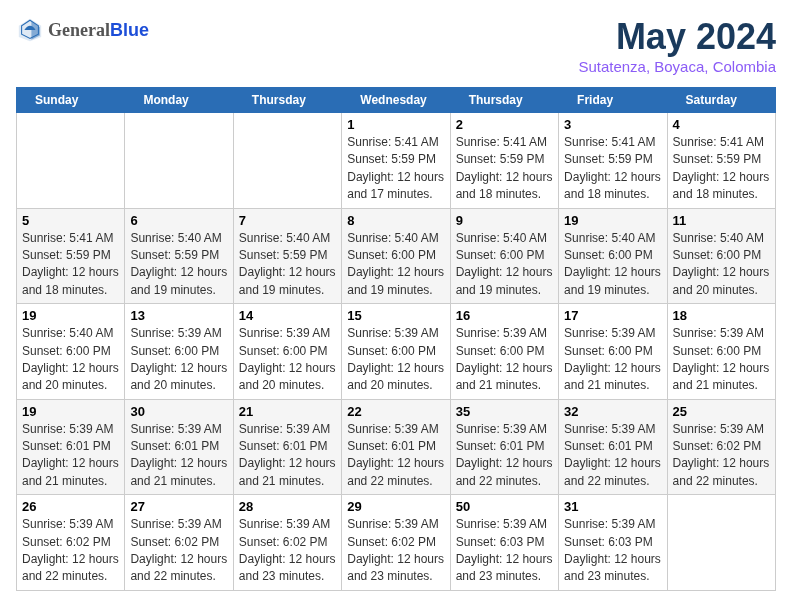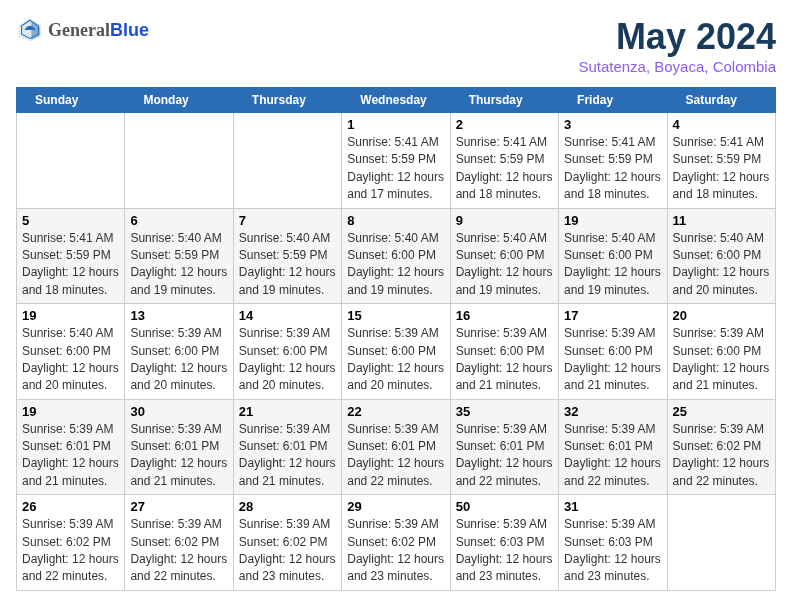--- a/index.html
+++ b/index.html
@@ -234,21 +234,21 @@
 and 21 minutes.</div>
         </td>
         <td>
           <span class="day-number">17</span>
           <div class="day-info" style="white-space: pre-line;">Sunrise: 5:39 AM
 Sunset: 6:00 PM
 Daylight: 12 hours
 and 21 minutes.</div>
         </td>
         <td>
-          <span class="day-number">20</span>
+          <span class="day-number">18</span>
           <div class="day-info" style="white-space: pre-line;">Sunrise: 5:39 AM
 Sunset: 6:00 PM
 Daylight: 12 hours
 and 21 minutes.</div>
         </td>
       </tr>
       <tr>
         <td>
           <span class="day-number">19</span>
           <div class="day-info" style="white-space: pre-line;">Sunrise: 5:39 AM

